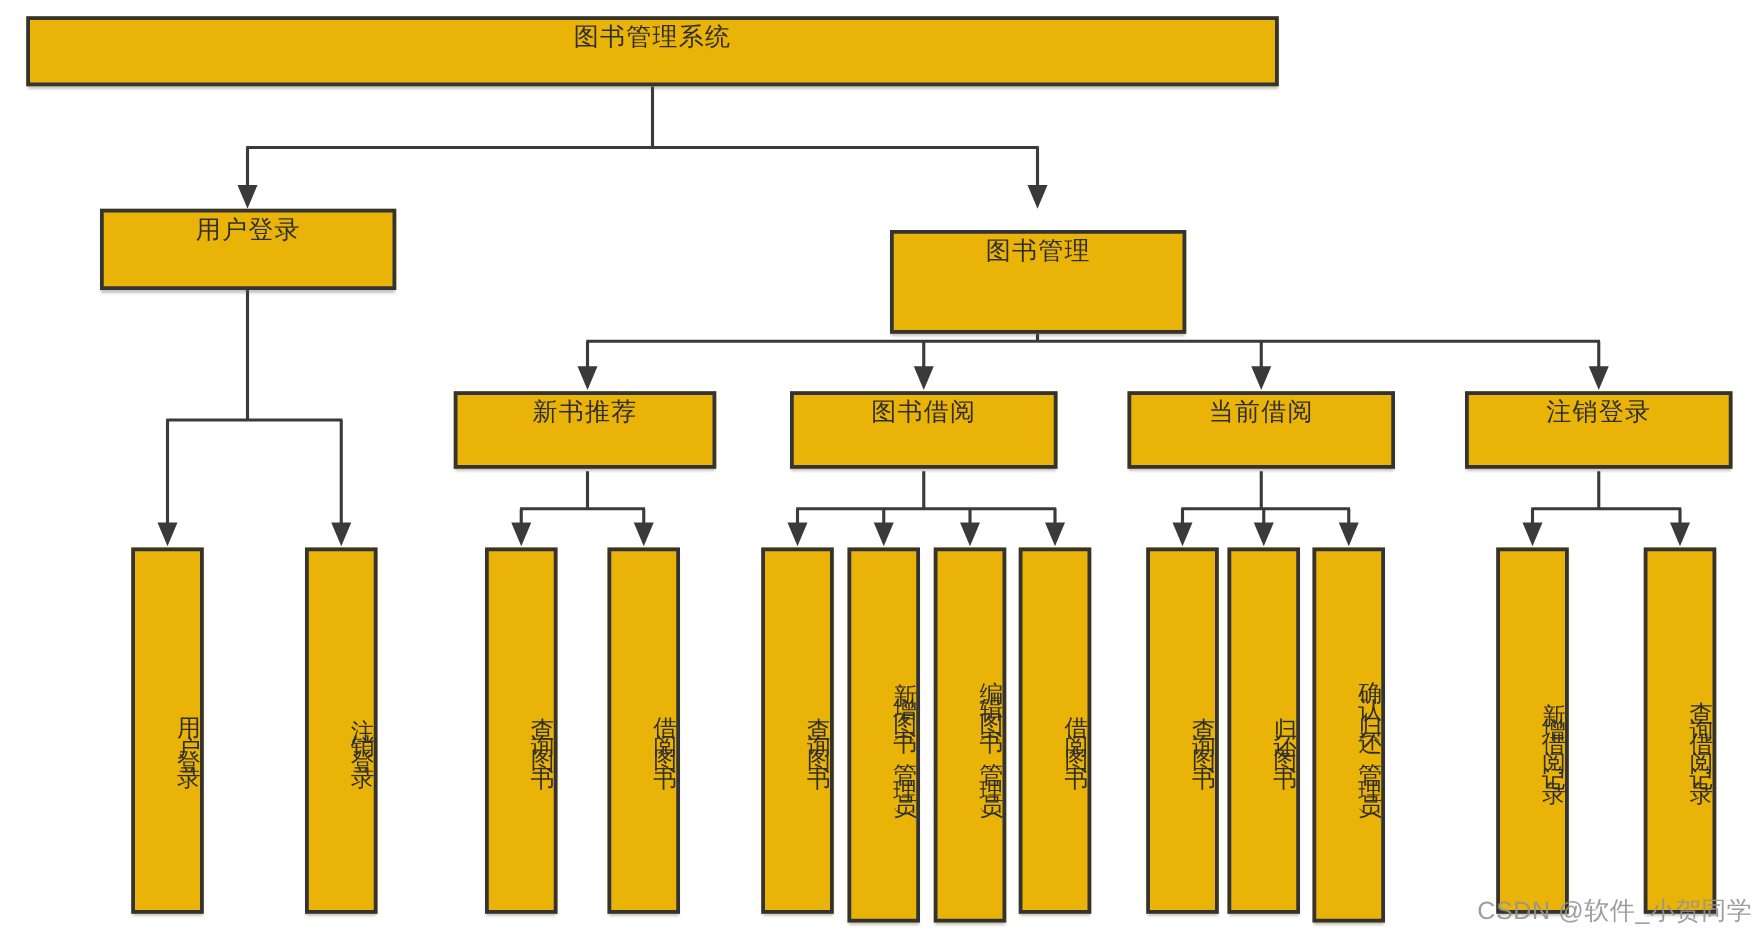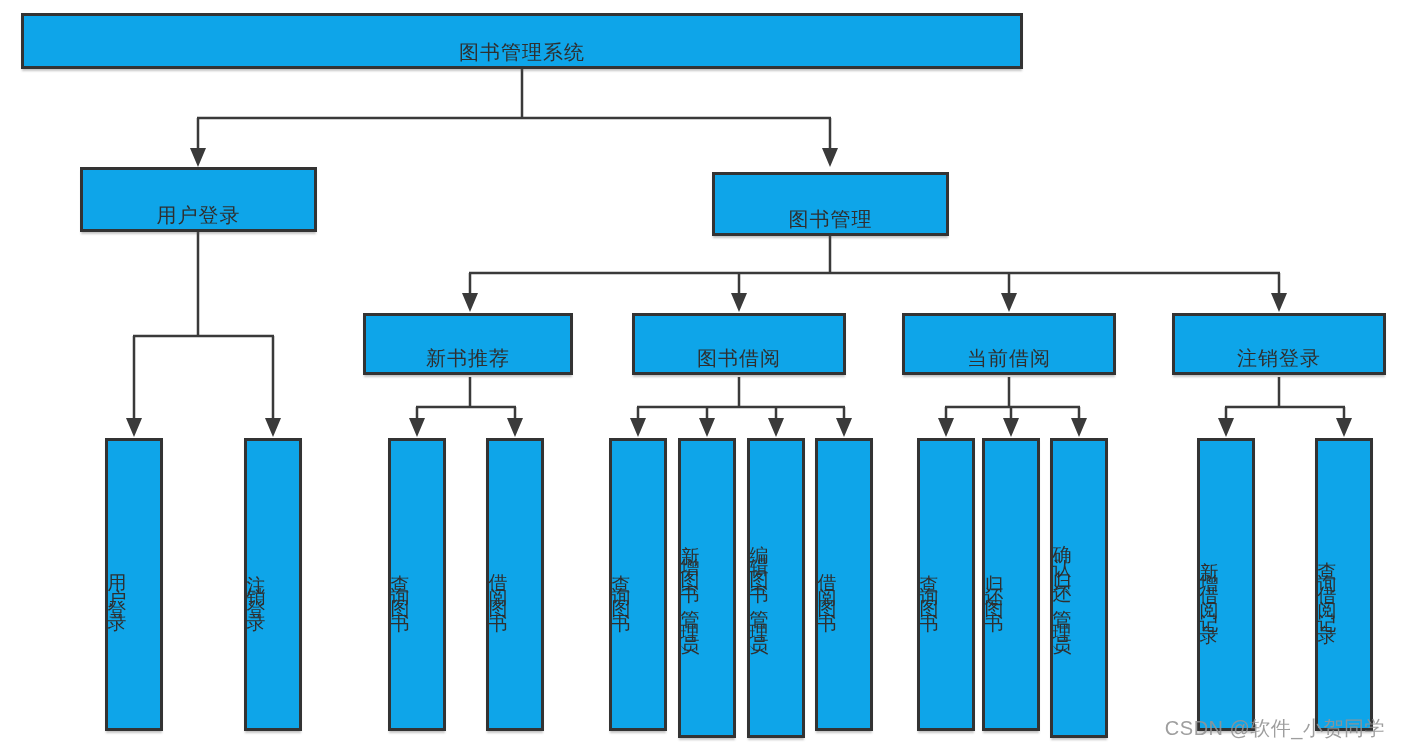--- a/index.html
+++ b/index.html
@@ -8,41 +8,41 @@
     width:1405px;height:747px;
     background:#ffffff;
     font-family:"Liberation Sans","DejaVu Sans",sans-serif;
     overflow:hidden;
   }
   .wires{position:absolute;left:0;top:0;width:1405px;height:747px;}
   .box{
     position:absolute;
     box-sizing:border-box;
     border:3px solid #333333;
-    background:#0ea5e9;
-    display:flex;align-items:flex-end;justify-content:center;
+    background:#eab308;
+    display:flex;align-items:flex-start;justify-content:center;
     color:#2f2f2f;
     box-shadow:0 3px 2px -1px rgba(90,90,90,0.35);
   }
   .box.h span{
     font-size:20px;
     letter-spacing:1px;
     white-space:nowrap;
   }
   .box.v{
     writing-mode:vertical-rl;
   }
   .box.v span{
     font-size:19px;
     letter-spacing:13px;
     line-height:1;
   }
   .watermark{
     position:absolute;
-    right:20px;bottom:5px;
+    right:3px;bottom:5px;
     font-size:20px;
     color:rgba(148,148,148,0.9);
     letter-spacing:0.5px;
     white-space:nowrap;
   }
 </style>
 </head>
 <body>
 
 <div class="stage">
@@ -67,21 +67,21 @@
       M1218 418 h16 l-8 19 z M1336 418 h16 l-8 19 z"></path>
   </svg>
 
   <div class="box h" style="left:21px;top:13px;width:1002px;height:56px">
     <span>图书管理系统</span>
   </div>
 
   <div class="box h" style="left:80px;top:167px;width:237px;height:65px">
     <span>用户登录</span>
   </div>
-  <div class="box h" style="left:712px;top:172px;width:237px;height:64px">
+  <div class="box h" style="left:712px;top:184px;width:237px;height:83px">
     <span>图书管理</span>
   </div>
 
   <div class="box h" style="left:363px;top:313px;width:210px;height:62px">
     <span>新书推荐</span>
   </div>
   <div class="box h" style="left:902px;top:313px;width:214px;height:62px">
     <span>当前借阅</span>
   </div>
   <div class="box h" style="left:632px;top:313px;width:214px;height:62px">

